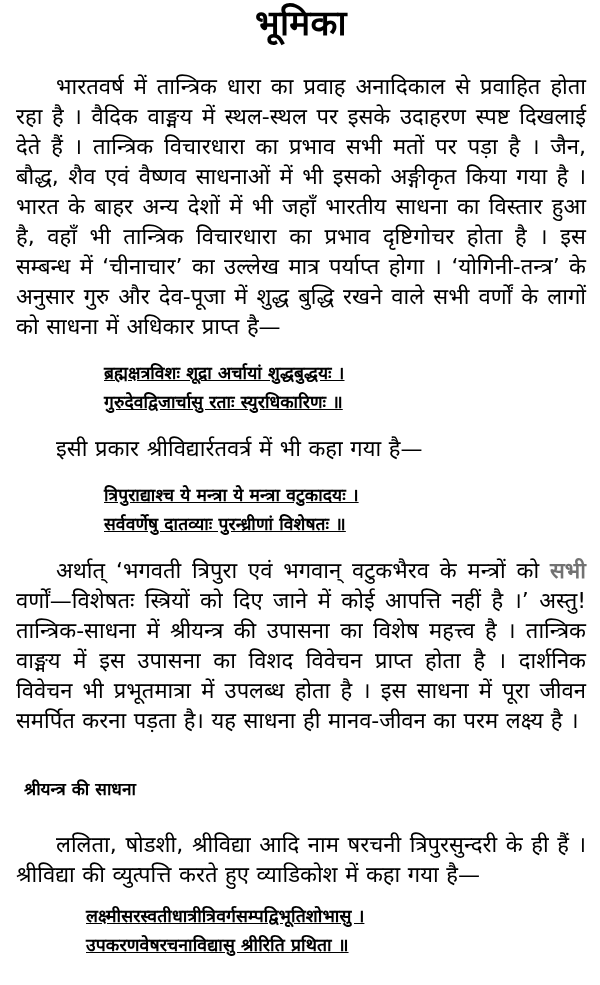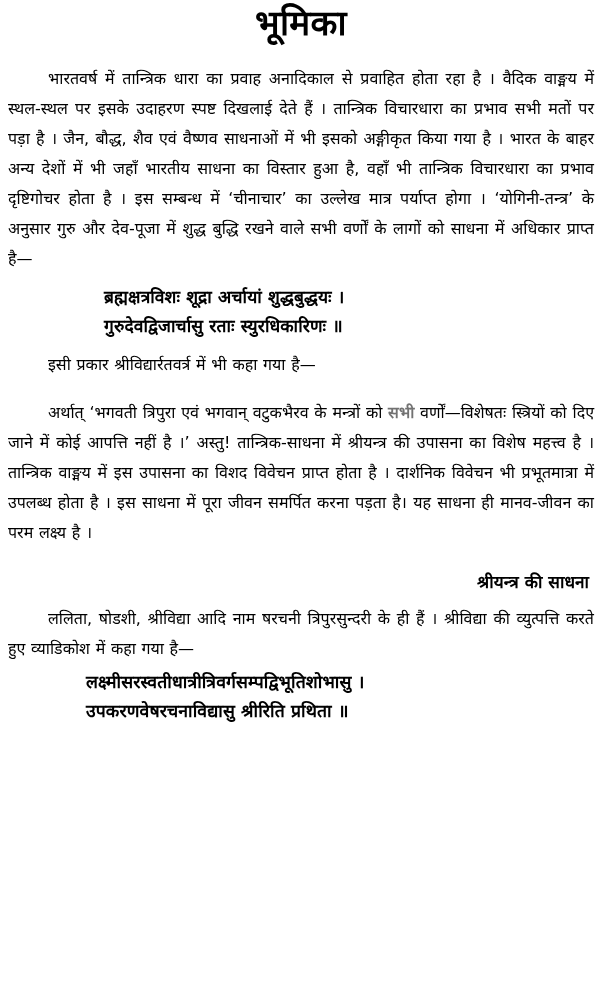--- a/index.html
+++ b/index.html
@@ -32,26 +32,26 @@
     font-size: 35px;
     line-height: 34px;
     text-align: center;
     letter-spacing: 0.5px;
     margin: 6px 0 0 0;
     padding: 0;
   }
 
   .body-text {
     font-family: "DejaVu Sans", "Liberation Sans", sans-serif;
-    font-size: 16px;
+    font-size: 22px;
     line-height: 30px;
     text-align: justify;
     text-justify: inter-word;
     word-spacing: 0.6px;
-    margin: 0;
+    margin: 8px;
     padding: 0;
     hyphens: none;
   }
 
   .body-text.indent {
     text-indent: 40px;
   }
 
   .spacer-lg { height: 24px; }
   .spacer-md { height: 16px; }
@@ -69,29 +69,30 @@
     letter-spacing: 0.1px;
   }
 
   .verse.verse-wide {
     padding-left: 78px;
     font-size: 17.6px;
   }
 
   .verse-line {
     white-space: nowrap;
+    text-decoration: underline;
   }
 
   .section-heading {
     font-family: "DejaVu Sans", "Liberation Sans", sans-serif;
     font-weight: bold;
     font-size: 17.2px;
     line-height: 26px;
-    text-align: right;
-    margin: 5px;
+    text-align: left;
+    margin: 16px;
     padding: 0;
   }
 
   .faded {
     opacity: 0.55;
     font-weight: bold;
   }
 
   .no-justify-last {
     text-align-last: left;
@@ -114,20 +115,24 @@
     <div class="verse-line">ब्रह्मक्षत्रविशः शूद्रा अर्चायां शुद्धबुद्धयः ।</div>
     <div class="verse-line">गुरुदेवद्विजार्चासु  रताः स्युरधिकारिणः ॥</div>
   </div>
 
   <div class="spacer-sm"></div>
 
   <p class="body-text indent no-justify-last">इसी प्रकार श्रीविद्यार्रतवर्त्र में भी कहा गया है—</p>
 
   <div class="spacer-sm"></div>
 
+  <div class="verse">
+    <div class="verse-line">त्रिपुराद्याश्च ये मन्त्रा ये मन्त्रा वटुकादयः ।</div>
+    <div class="verse-line">सर्ववर्णेषु दातव्याः  पुरन्ध्रीणां  विशेषतः ॥</div>
+  </div>
 
   <div class="spacer-sm"></div>
 
   <p class="body-text indent"><span>अर्थात् ‘भगवती त्रिपुरा एवं भगवान् वटुकभैरव के मन्त्रों को </span><span class="faded">सभी</span><span> वर्णों—विशेषतः स्त्रियों को दिए जाने में कोई आपत्ति नहीं है ।’ अस्तु! तान्त्रिक-साधना में श्रीयन्त्र की उपासना का विशेष महत्त्व है । तान्त्रिक वाङ्मय में इस उपासना का विशद विवेचन प्राप्त होता है । दार्शनिक विवेचन भी प्रभूतमात्रा में उपलब्ध होता है । इस साधना में पूरा जीवन समर्पित करना पड़ता है। यह साधना ही मानव-जीवन का परम लक्ष्य है ।</span></p>
 
   <div class="spacer-md"></div>
 
   <h2 class="section-heading">श्रीयन्त्र की साधना</h2>
 
   <div class="spacer-xs"></div>

